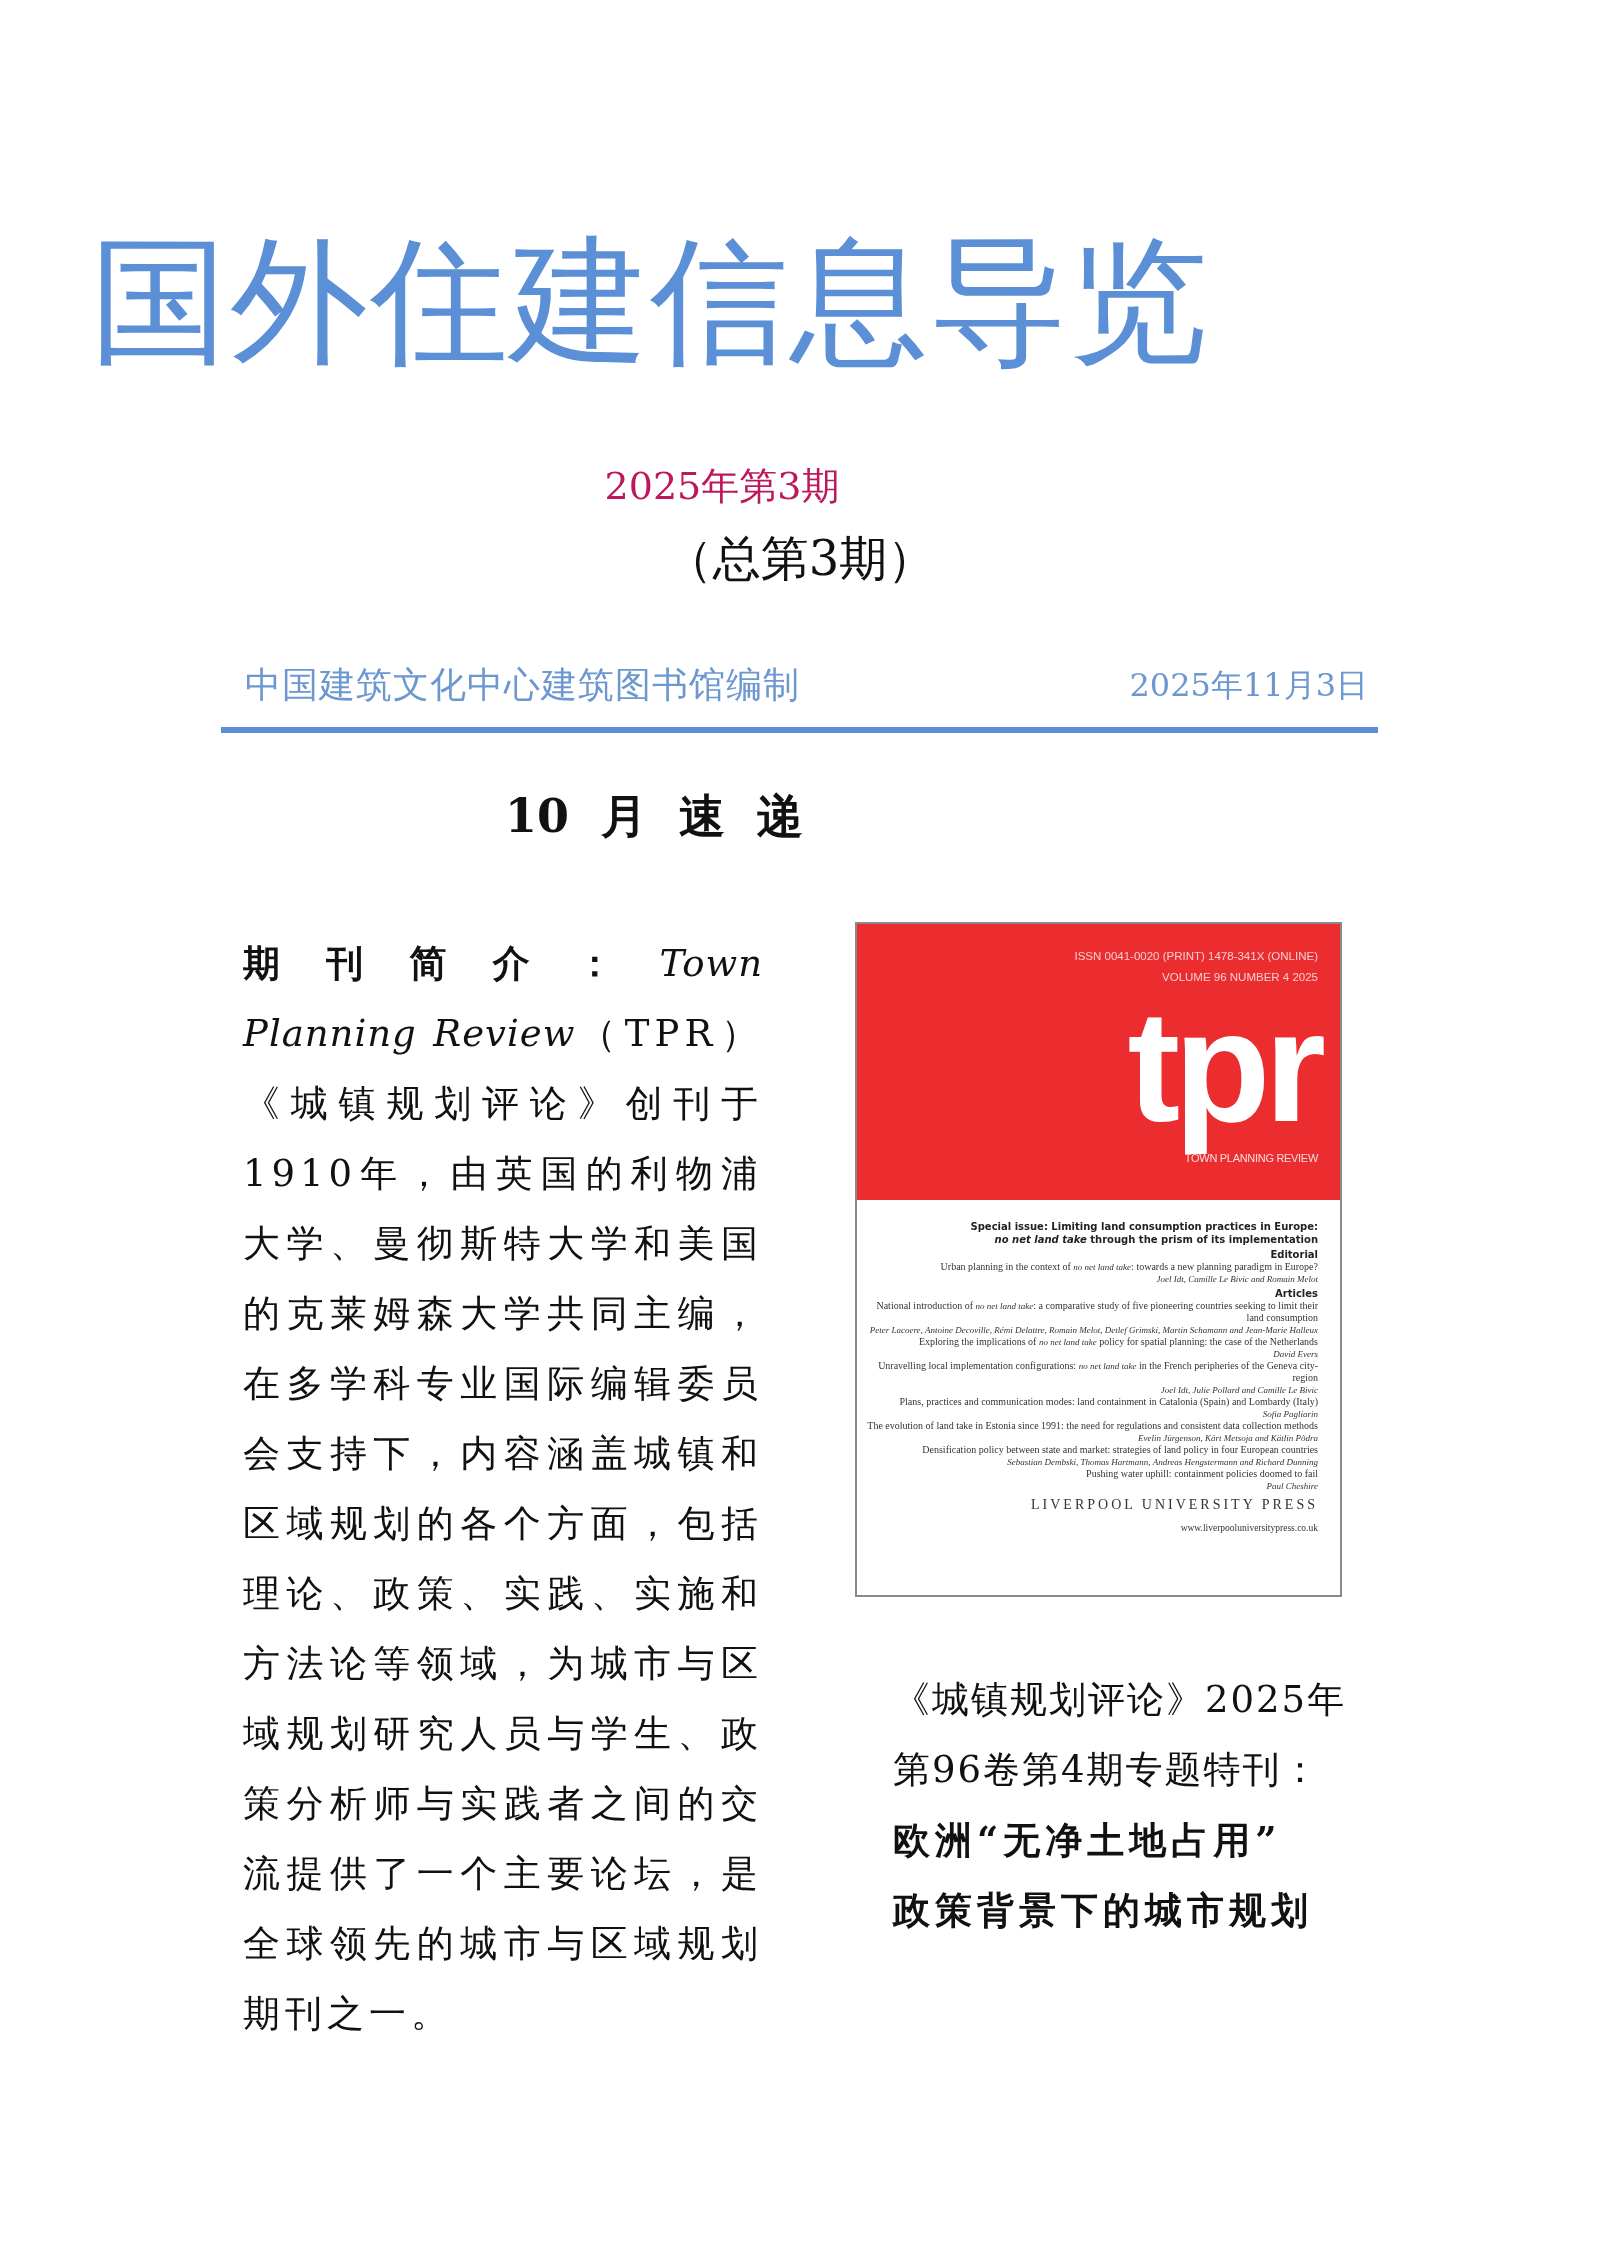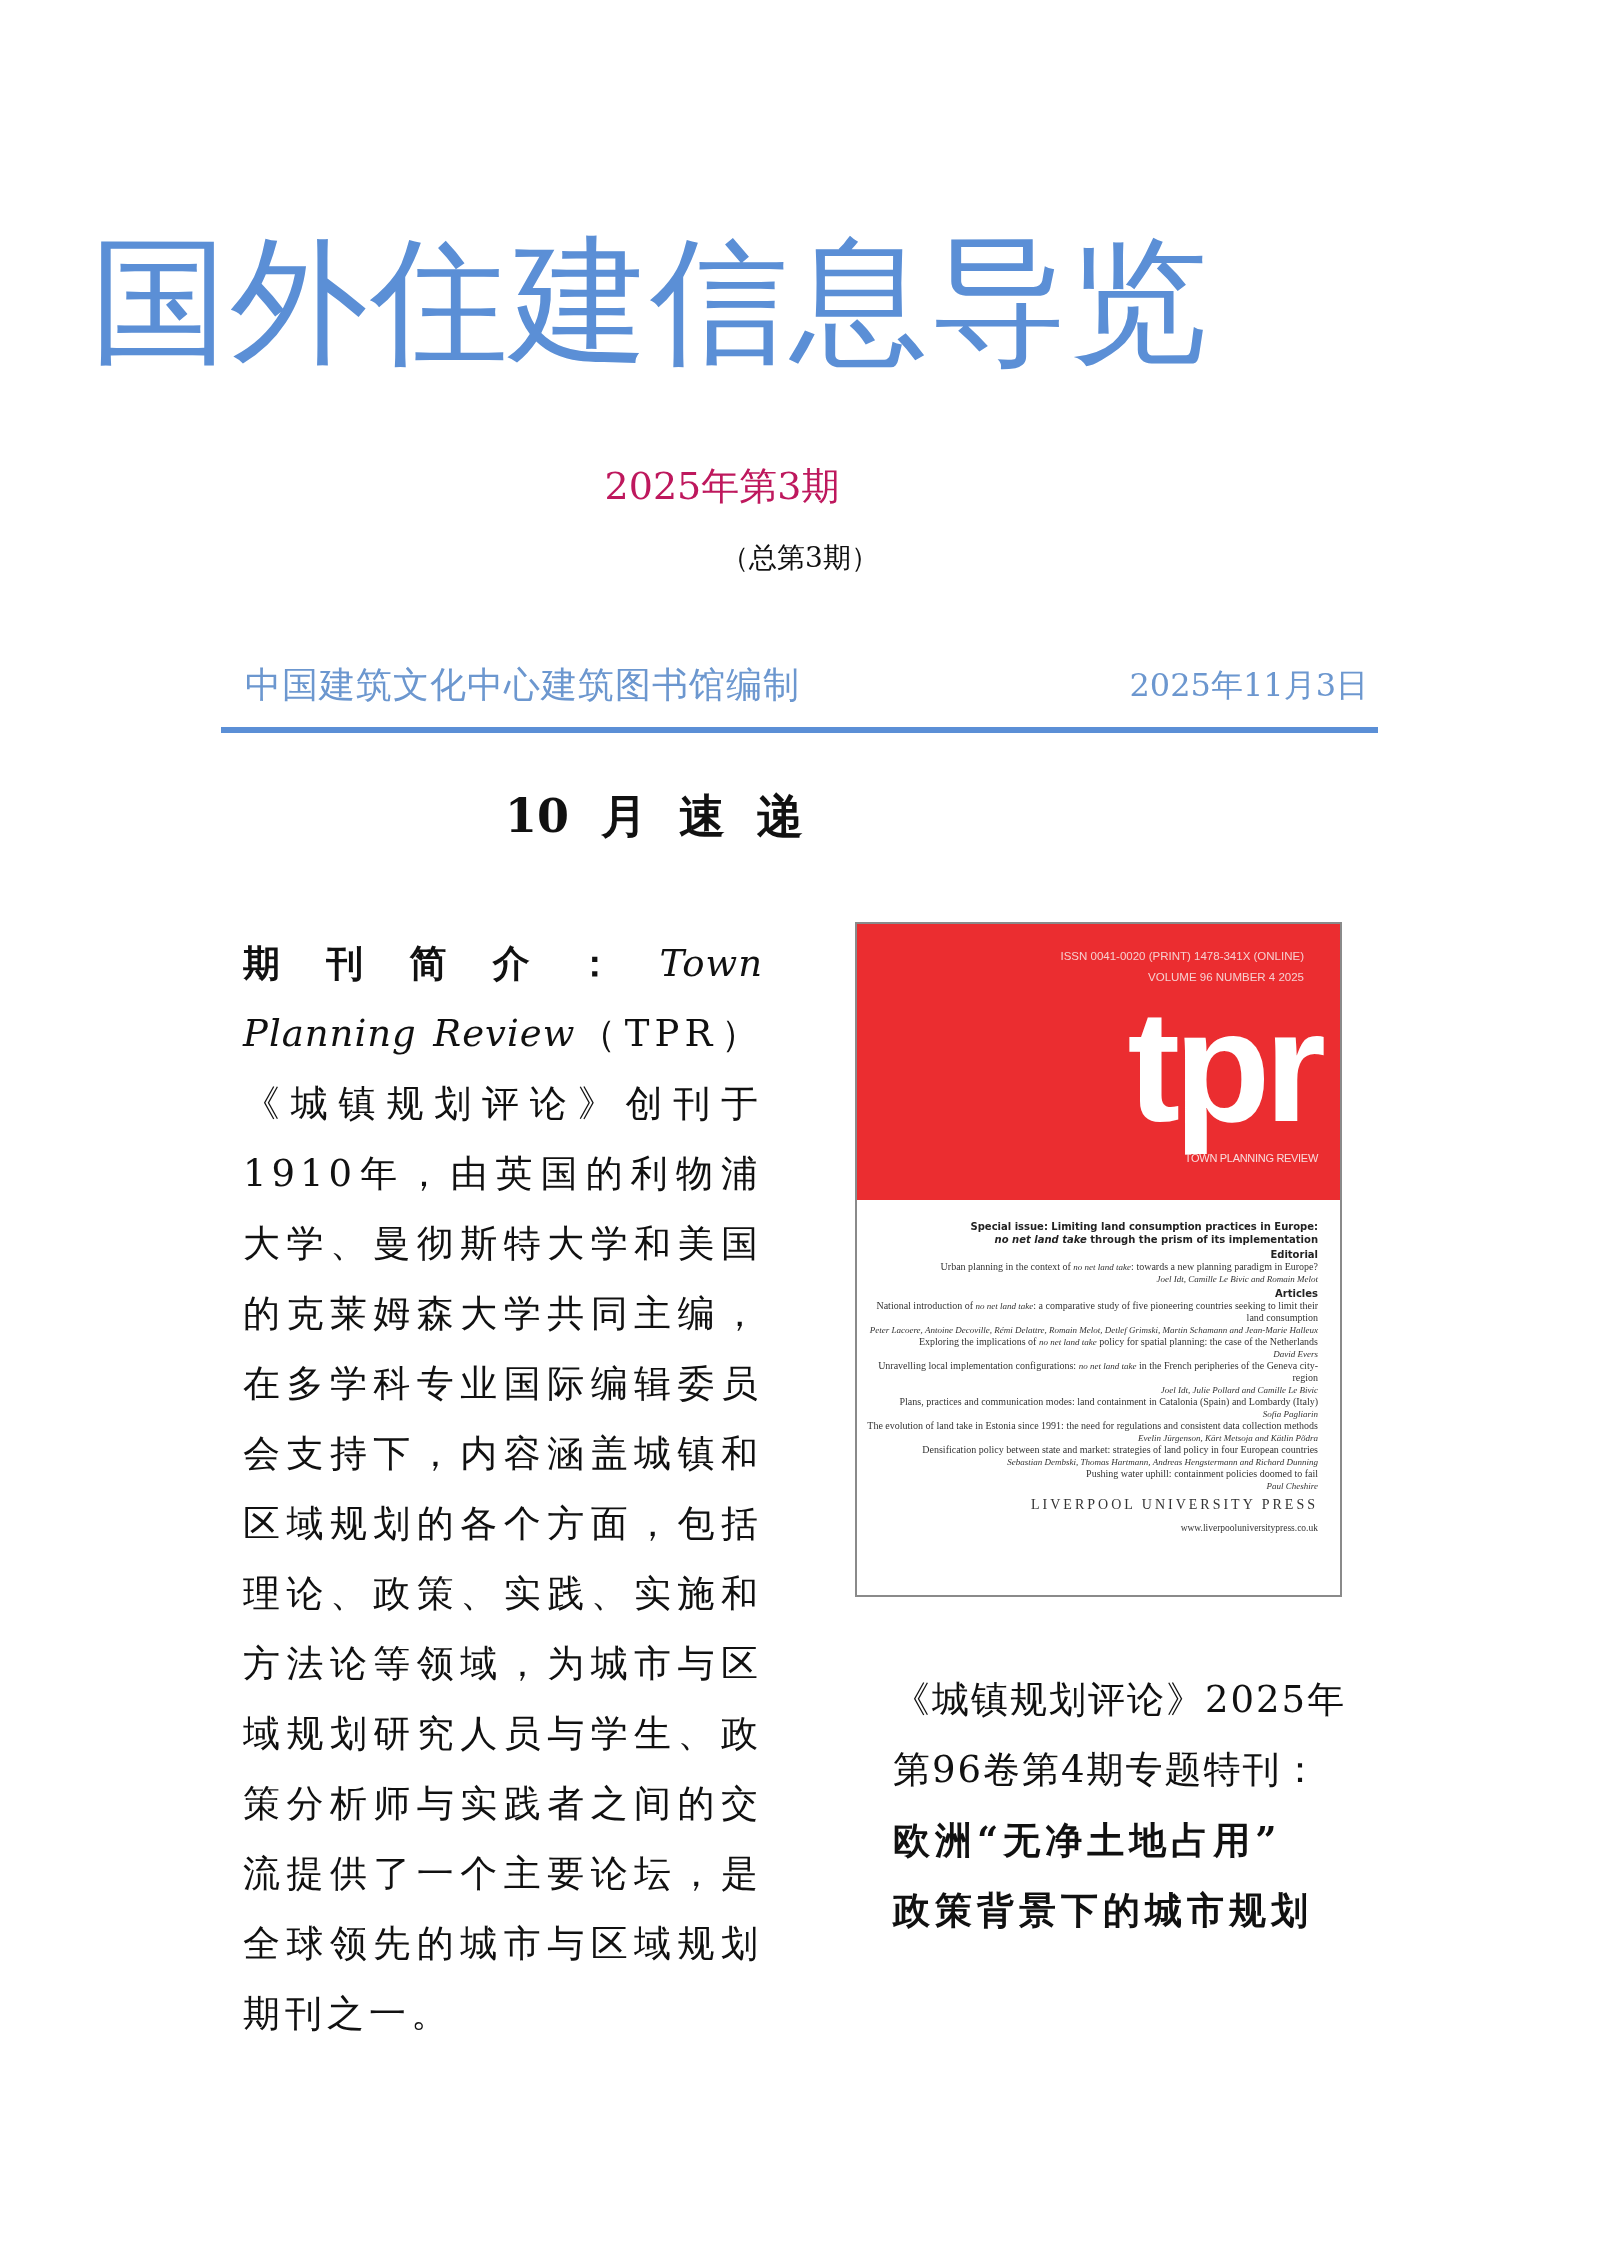--- a/index.html
+++ b/index.html
@@ -1,30 +1,30 @@
 <!DOCTYPE html>
 <html><head>
 <meta charset="utf-8">
 <style>
   html, body { margin: 0; padding: 0; background: #ffffff; }
   body { width: 1600px; height: 2264px; position: relative; overflow: hidden; font-family: "DejaVu Serif", "Liberation Serif", serif; color: #111; }
   .abs { position: absolute; }
   .main-title { left: 0; width: 1300px; top: 222px; text-align: center; font-family: "DejaVu Sans", "Liberation Sans", sans-serif; font-size: 138px; line-height: 160px; color: #5b8fd6; letter-spacing: 2px; font-weight: 400; }
   .issue { left: 0; width: 1444px; top: 462px; text-align: center; font-size: 38px; line-height: 48px; color: #be185d; }
-  .issue-total { left: 0; width: 1600px; top: 534px; text-align: center; font-size: 28px; line-height: 48px; color: #111; }
+  .issue-total { left: 0; width: 1600px; top: 534px; text-align: center; font-size: 48px; line-height: 48px; color: #111; }
   .publisher { left: 245px; top: 662px; font-family: "DejaVu Sans", "Liberation Sans", sans-serif; font-size: 36px; line-height: 46px; color: #6c97cf; letter-spacing: 1px; }
   .pubdate { right: 232px; top: 662px; font-family: "DejaVu Serif", "Liberation Serif", serif; font-size: 32px; line-height: 46px; color: #6c97cf; }
   .rule { left: 221px; top: 727px; width: 1157px; height: 6px; background: #5b8fd6; }
   .section-title { left: 0; width: 1308px; top: 788px; text-align: center; font-size: 46px; line-height: 56px; font-weight: bold; color: #111; word-spacing: 16px; }
   .intro { left: 243px; top: 928px; width: 520px; font-size: 37px; line-height: 70px; letter-spacing: 5px; color: #111; text-align: justify; }
   .intro .lbl { font-weight: bold; letter-spacing: 10px; }
   .intro .it { font-style: italic; letter-spacing: 1px; }
   .cover { left: 855px; top: 922px; width: 487px; height: 675px; border: 2px solid #8a8a8a; background: #fff; box-sizing: border-box; overflow: hidden; }
   .cover-red { position: absolute; left: 0; top: 0; width: 100%; height: 276px; background: #eb2d30; }
-  .cover-issn { position: absolute; right: 36px; top: 22px; font-family: "Liberation Sans", "DejaVu Sans", sans-serif; font-size: 11.5px; color: #f6d0d0; text-align: right; line-height: 21px; }
+  .cover-issn { position: absolute; right: 22px; top: 22px; font-family: "Liberation Sans", "DejaVu Sans", sans-serif; font-size: 11.5px; color: #f6d0d0; text-align: right; line-height: 21px; }
   .cover-logo { position: absolute; right: 20px; top: 62px; font-family: "Liberation Sans", "DejaVu Sans", sans-serif; font-weight: bold; font-size: 158px; line-height: 160px; color: #ffffff; letter-spacing: -6px; }
   .cover-sub { position: absolute; right: 22px; top: 228px; font-family: "Liberation Sans", "DejaVu Sans", sans-serif; font-size: 11px; color: #f8dcdc; letter-spacing: -0.3px; }
   .cover-body { position: absolute; left: 0; top: 276px; width: 100%; padding: 20px 22px 0 10px; box-sizing: border-box; text-align: right; font-family: "Liberation Serif", "DejaVu Serif", serif; color: #333; }
   .cv-special { font-family: "DejaVu Sans", "Liberation Sans", sans-serif; font-weight: bold; font-size: 10px; line-height: 13px; color: #222; }
   .cv-special .it { font-style: italic; }
   .cv-head { font-family: "DejaVu Sans", "Liberation Sans", sans-serif; font-weight: bold; font-size: 10px; line-height: 12px; color: #222; margin-top: 3px; }
   .cv-title { font-size: 10px; line-height: 12px; color: #333; }
   .cv-title .it { font-style: italic; font-size: 9px; }
   .cv-auth { font-size: 9px; line-height: 12px; font-style: italic; color: #333; }
   .cv-press { font-size: 14px; letter-spacing: 3px; line-height: 18px; margin-top: 4px; color: #333; }

